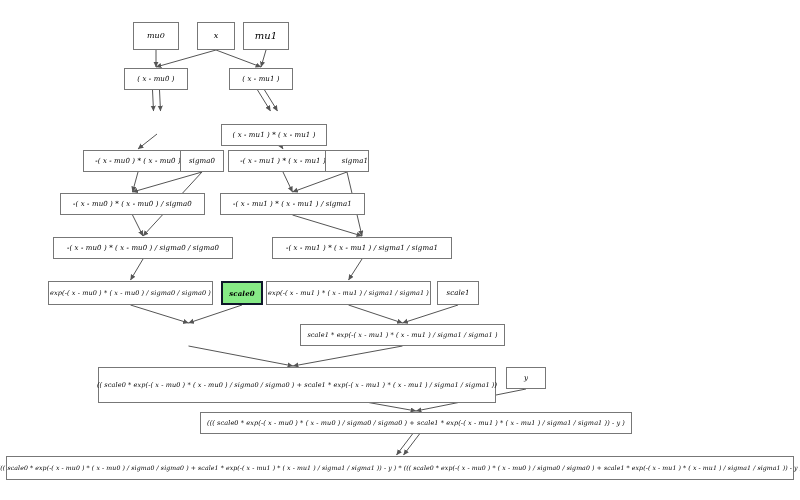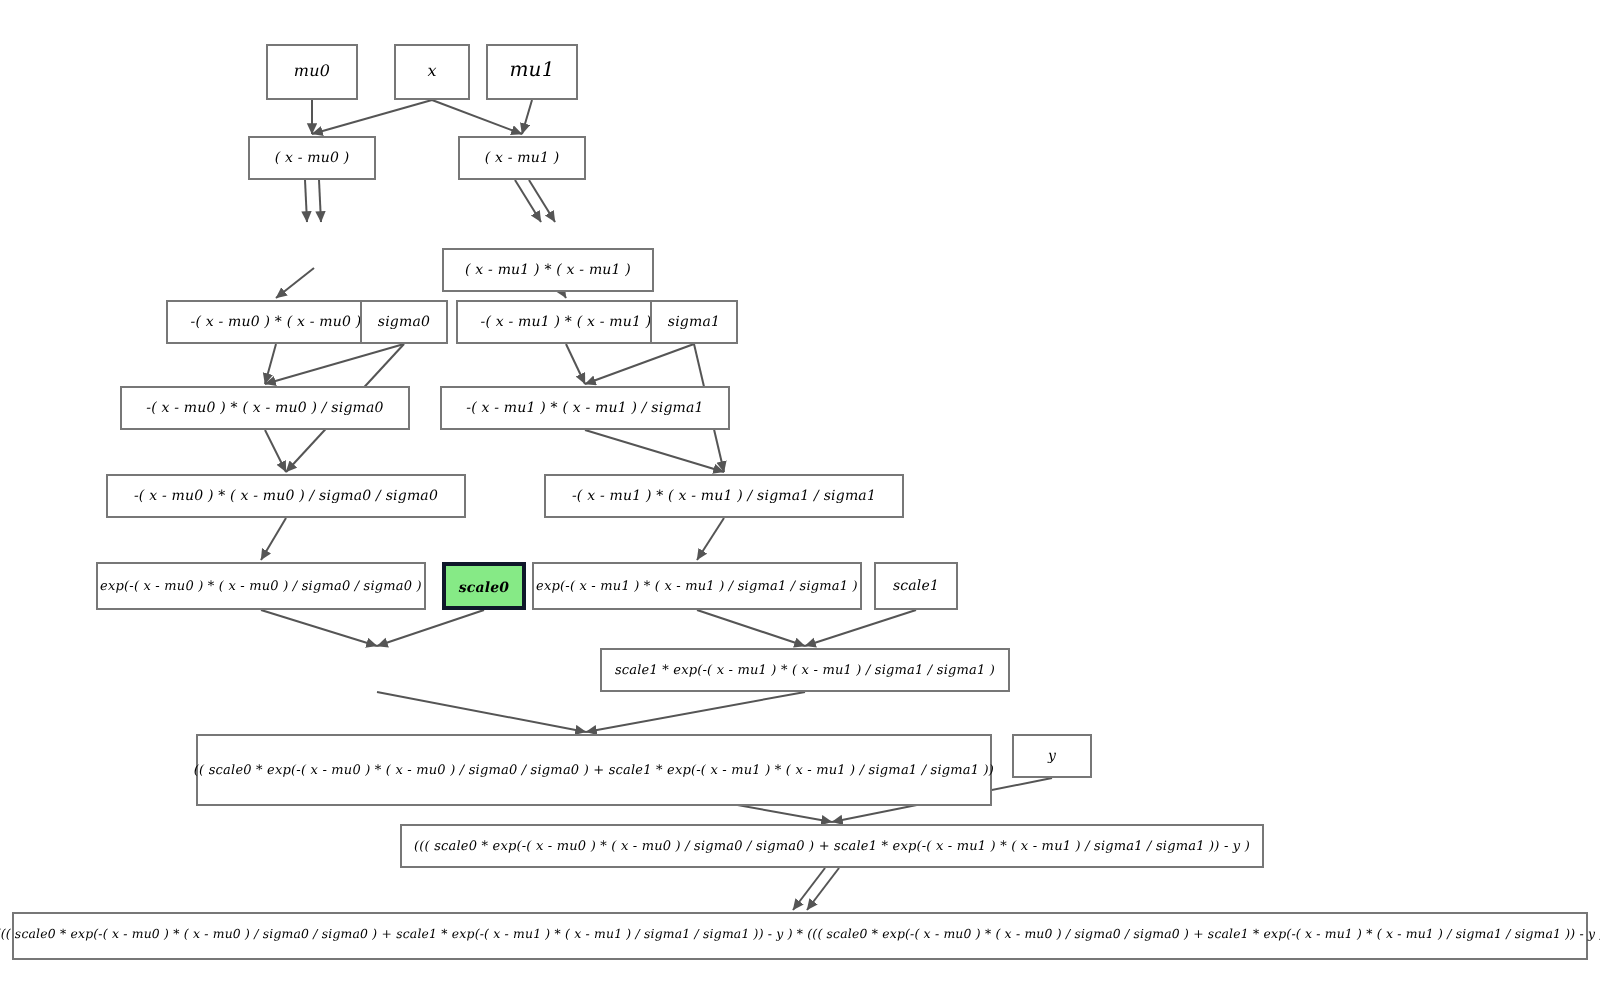--- a/index.html
+++ b/index.html
@@ -103,21 +103,21 @@
     </div>
     <div class="node" style="left: 83px; top: 150px; width: 110px; height: 22px; font-size: 7px;">
       <span>-( x - mu0 ) * ( x - mu0 )</span>
     </div>
     <div class="node" style="left: 180px; top: 150px; width: 44px; height: 22px; font-size: 7px; justify-content: center;">
       <span>sigma0</span>
     </div>
     <div class="node" style="left: 228px; top: 150px; width: 110px; height: 22px; font-size: 7px;">
       <span>-( x - mu1 ) * ( x - mu1 )</span>
     </div>
-    <div class="node" style="left: 325px; top: 150px; width: 44px; height: 22px; font-size: 7px;">
+    <div class="node" style="left: 325px; top: 150px; width: 44px; height: 22px; font-size: 7px; justify-content: flex-end;">
       <span>sigma1</span>
     </div>
     <div class="node" style="left: 60px; top: 193px; width: 145px; height: 22px; font-size: 7px;">
       <span>-( x - mu0 ) * ( x - mu0 ) / sigma0</span>
     </div>
     <div class="node" style="left: 220px; top: 193px; width: 145px; height: 22px; font-size: 7px;">
       <span>-( x - mu1 ) * ( x - mu1 ) / sigma1</span>
     </div>
     <div class="node" style="left: 53px; top: 237px; width: 180px; height: 22px; font-size: 7px;">
       <span>-( x - mu0 ) * ( x - mu0 ) / sigma0 / sigma0</span>

